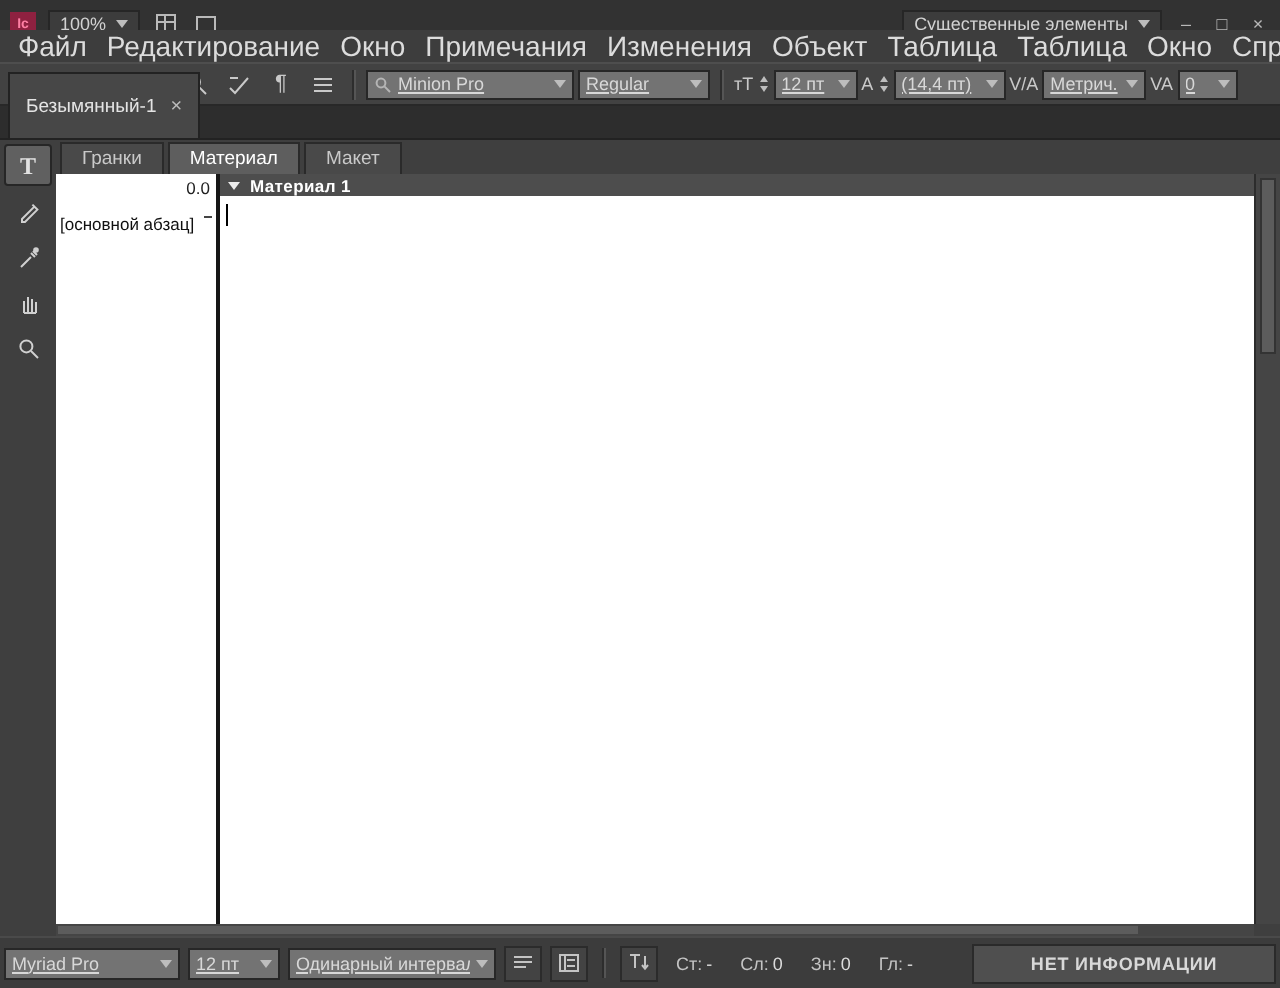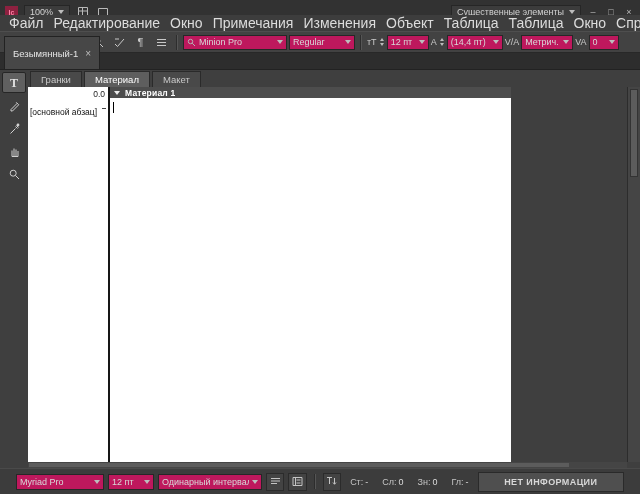--- a/index.html
+++ b/index.html
@@ -22,22 +22,22 @@
   
   .menubar{position:absolute;left:0;top:15px;right:0;height:16px;background:#3d3d3d;
            display:flex;align-items:center;padding-left:4px;}
   .menu-item{color:#dcdcdc;font-size:14px;padding:0 5px;line-height:16px;}
   
   .controlbar{position:absolute;left:0;top:31px;right:0;height:22px;background:#424242;
               border-top:1px solid #4e4e4e;border-bottom:1px solid #282828;box-sizing:border-box;
               display:flex;align-items:center;padding:0 5px;gap:2px;}
   .tbtn{width:19px;height:18px;display:flex;align-items:center;justify-content:center;border-radius:2px;}
   .vsep{width:1px;height:15px;background:#2d2d2d;border-right:1px solid #555;margin:0 3px;flex:0 0 auto;}
-  .combo{height:15px;background:#be185d;border:1px solid #272727;display:flex;align-items:center;
-         padding:0 3px;gap:3px;color:#d8d8d8;font-size:9px;box-sizing:border-box;flex:0 0 auto;}
+  .combo{height:15px;background:#737373;border:1px solid #272727;display:flex;align-items:center;
+         padding:0 3px;gap:3px;color:#d8d8d8;font-size:9px;box-sizing:border-box;flex:0 0 auto;text-decoration:underline;}
   .combo .fill{flex:1;overflow:hidden;white-space:nowrap;}
   .stepper{display:flex;flex-direction:column;gap:2px;margin:0 1px;flex:0 0 auto;}
   .stepper .tri-up{border-left-width:2.5px;border-right-width:2.5px;border-bottom-width:3px;}
   .stepper .tri-down{border-left-width:2.5px;border-right-width:2.5px;border-top-width:3px;}
   .glyph-lbl{color:#c9c9c9;font-size:9px;flex:0 0 auto;}
   .para-glyph{color:#c9c9c9;font-size:11px;line-height:11px;}
   
   .doctabs{position:absolute;left:0;top:53px;right:0;height:17px;background:#2d2d2d;
            border-bottom:1px solid #222;box-sizing:border-box;display:flex;align-items:flex-end;padding-left:4px;}
   .doctab{height:16px;background:#474747;color:#e4e4e4;font-size:9.5px;display:flex;align-items:center;
@@ -49,42 +49,42 @@
         color:#e2e2e2;border:1px solid transparent;border-radius:2px;}
   .tool.selected{background:#606060;border-color:#262626;}
   .tool .t-glyph{font-family:"Liberation Serif",serif;font-size:12px;font-weight:bold;line-height:12px;}
   
   .viewtabs{position:absolute;left:28px;top:70px;right:0;height:17px;background:#3f3f3f;
             display:flex;gap:2px;padding-left:2px;align-items:flex-end;}
   .viewtab{height:15px;padding:0 10px;font-size:9.5px;display:flex;align-items:center;
            background:#494949;color:#c9c9c9;border:1px solid #2a2a2a;border-bottom:none;}
   .viewtab.active{background:#5e5e5e;color:#ffffff;}
   
-  .content{position:absolute;left:28px;top:87px;width:483px;height:375px;background:#ffffff;overflow:hidden;}
+  .content{position:absolute;left:28px;top:87px;width:599px;height:375px;background:#ffffff;overflow:hidden;}
   .ruler-value{position:absolute;left:0;top:2px;width:77px;text-align:right;font-size:8.5px;color:#222;}
   .col-divider{position:absolute;left:80px;top:0;bottom:0;width:2px;background:#161616;}
   .ruler-tick{position:absolute;left:74px;top:21px;width:4px;height:1px;background:#444;}
   .para-style-label{position:absolute;left:2px;top:20px;font-size:8.5px;color:#101010;}
   .story-header{position:absolute;left:82px;right:0;top:0;height:11px;background:#4d4d4d;
                 display:flex;align-items:center;gap:5px;padding:0 4px;box-sizing:border-box;}
   .story-header .tri{width:0;height:0;border-left:3.5px solid transparent;border-right:3.5px solid transparent;
                      border-top:4.5px solid #ececec;}
   .story-header .title{color:#ffffff;font-size:8.5px;font-weight:bold;letter-spacing:.2px;}
   .story-area{position:absolute;left:82px;right:0;top:11px;bottom:0;background:#fff;}
   .caret{position:absolute;left:3px;top:4px;width:1px;height:11px;background:#000;}
   
   .vscroll{position:absolute;right:0;top:87px;width:13px;height:375px;background:#454545;
            border-left:1px solid #2c2c2c;box-sizing:border-box;}
   .vscroll .thumb{margin:2px;height:86px;background:#5c5c5c;border:1px solid #333;}
   .hscroll{position:absolute;left:28px;top:462px;width:599px;height:6px;background:#454545;}
   .hscroll .thumb{margin:1px;height:4px;width:540px;background:#5c5c5c;}
   
   .statusbar{position:absolute;left:0;bottom:0;right:0;height:26px;background:#3c3c3c;
              border-top:1px solid #4a4a4a;box-sizing:border-box;display:flex;align-items:center;
-             padding:0 16px;gap:4px;font-size:9px;color:#cfcfcf;}
+             padding:0 2px;gap:4px;font-size:9px;color:#cfcfcf;}
   .statusbar .combo{height:16px;}
   .sbtn{width:17px;height:16px;display:flex;align-items:center;justify-content:center;
         background:#434343;border:1px solid #2b2b2b;}
   .counter{display:flex;gap:2px;margin:0 5px;color:#c4c4c4;white-space:nowrap;justify-content:center;}
   .counter .val{color:#dcdcdc;}
   .infobox{margin-left:auto;width:150px;height:18px;background:#4f4f4f;border:1px solid #2a2a2a;
            display:flex;align-items:center;justify-content:center;color:#d8d8d8;
            font-size:9px;font-weight:bold;letter-spacing:.4px;}
   svg{display:block;}
 </style>

